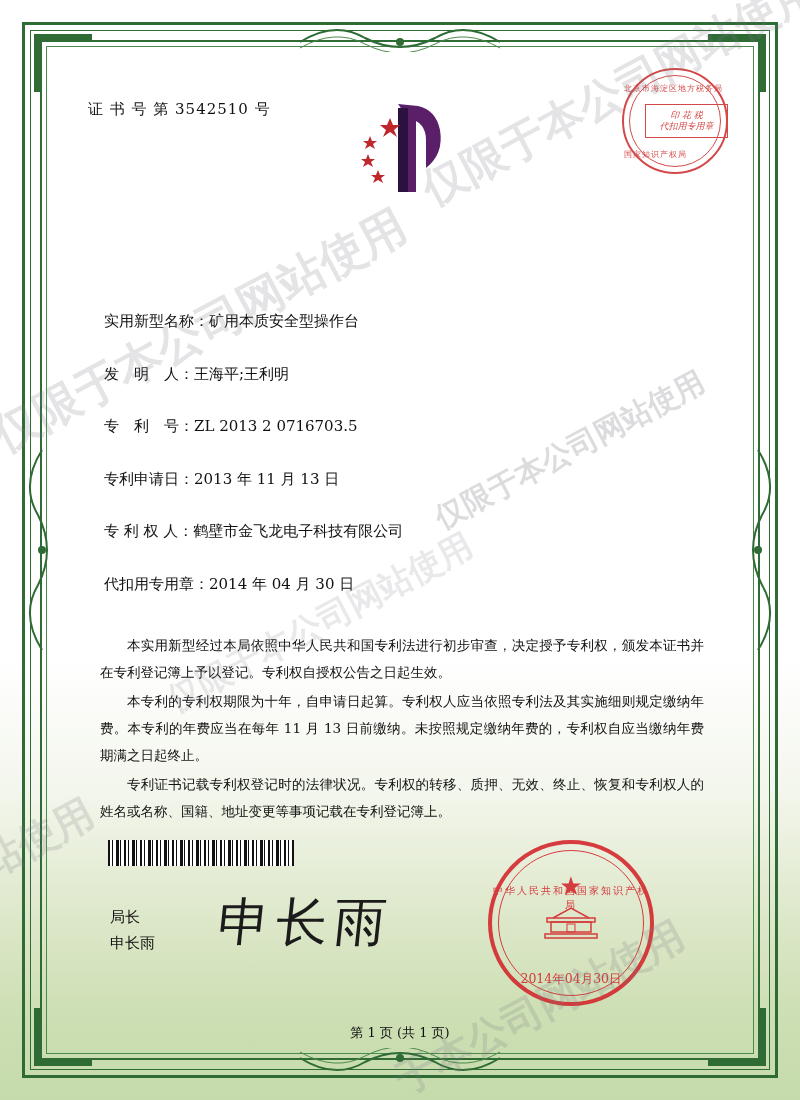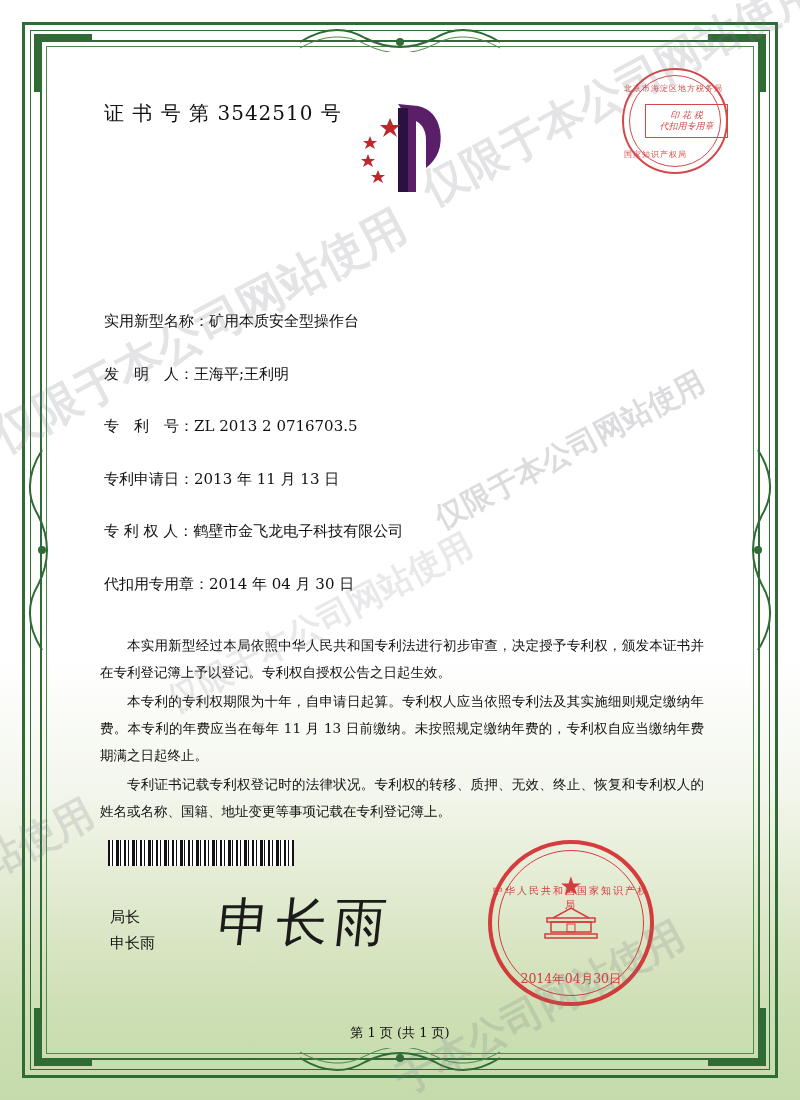--- a/index.html
+++ b/index.html
@@ -98,25 +98,24 @@
     position: absolute;
     right: 18px; top: 50%;
     transform: translateY(-50%);
     width: 34px; height: 210px;
   }
 
   
   .cert-number {
     position: absolute;
     left: 88px; top: 100px;
-    font-size: 20px;
+    font-size: 15px;
     letter-spacing: 1px;
     font-family: "DejaVu Serif", serif;
     color: #111;
-    margin-left: 16px;
   }
 
   .logo {
     position: absolute;
     left: 340px; top: 96px;
     width: 120px; height: 100px;
   }
 
   .seal-tax {
     position: absolute;

